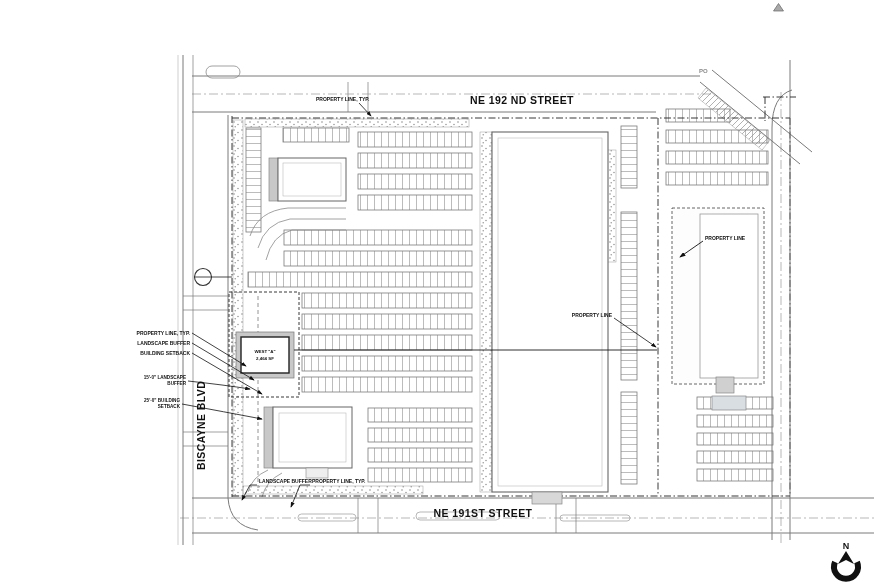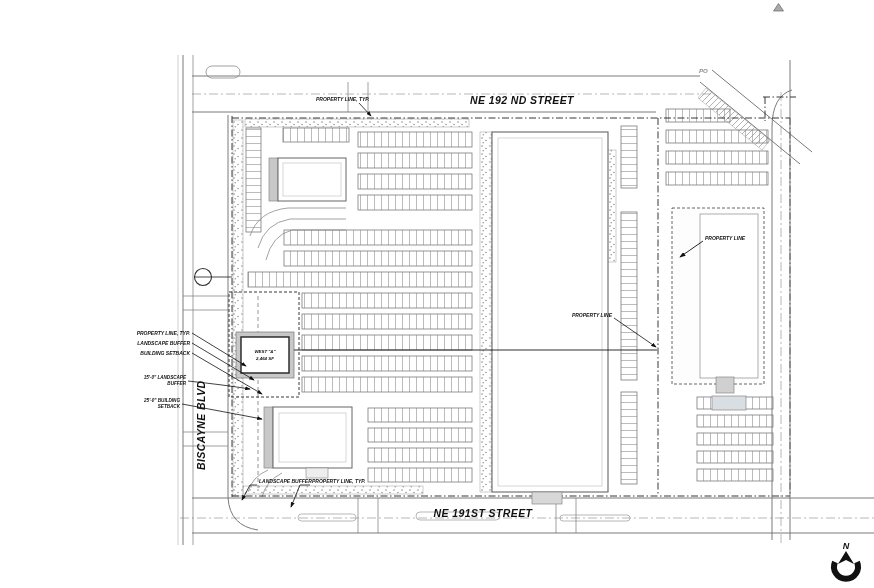--- a/index.html
+++ b/index.html
@@ -1,17 +1,17 @@
 <!DOCTYPE html>
 <html><head>
 <meta charset="utf-8">
 <style>
   html,body{margin:0;padding:0;background:#ffffff;}
   .canvas{position:relative;width:874px;height:588px;background:#fff;overflow:hidden;
-          font-family:"Liberation Sans",sans-serif;font-style:italic;}
+          font-family:"Liberation Sans",sans-serif;}
   svg text{font-family:"Liberation Sans",sans-serif;fill:#111;}
   .street-label{font-size:10.5px;font-weight:bold;letter-spacing:.4px;}
   .callout{font-size:5px;font-weight:bold;}
   .tiny{font-size:4.6px;font-weight:bold;}
   .bldg-label{font-size:4.4px;font-weight:bold;}
   .po-label{font-size:6px;fill:#8a8a8a;font-weight:bold;}
   .north-label{font-size:9px;font-weight:bold;}
 </style>
 </head>
 <body>

